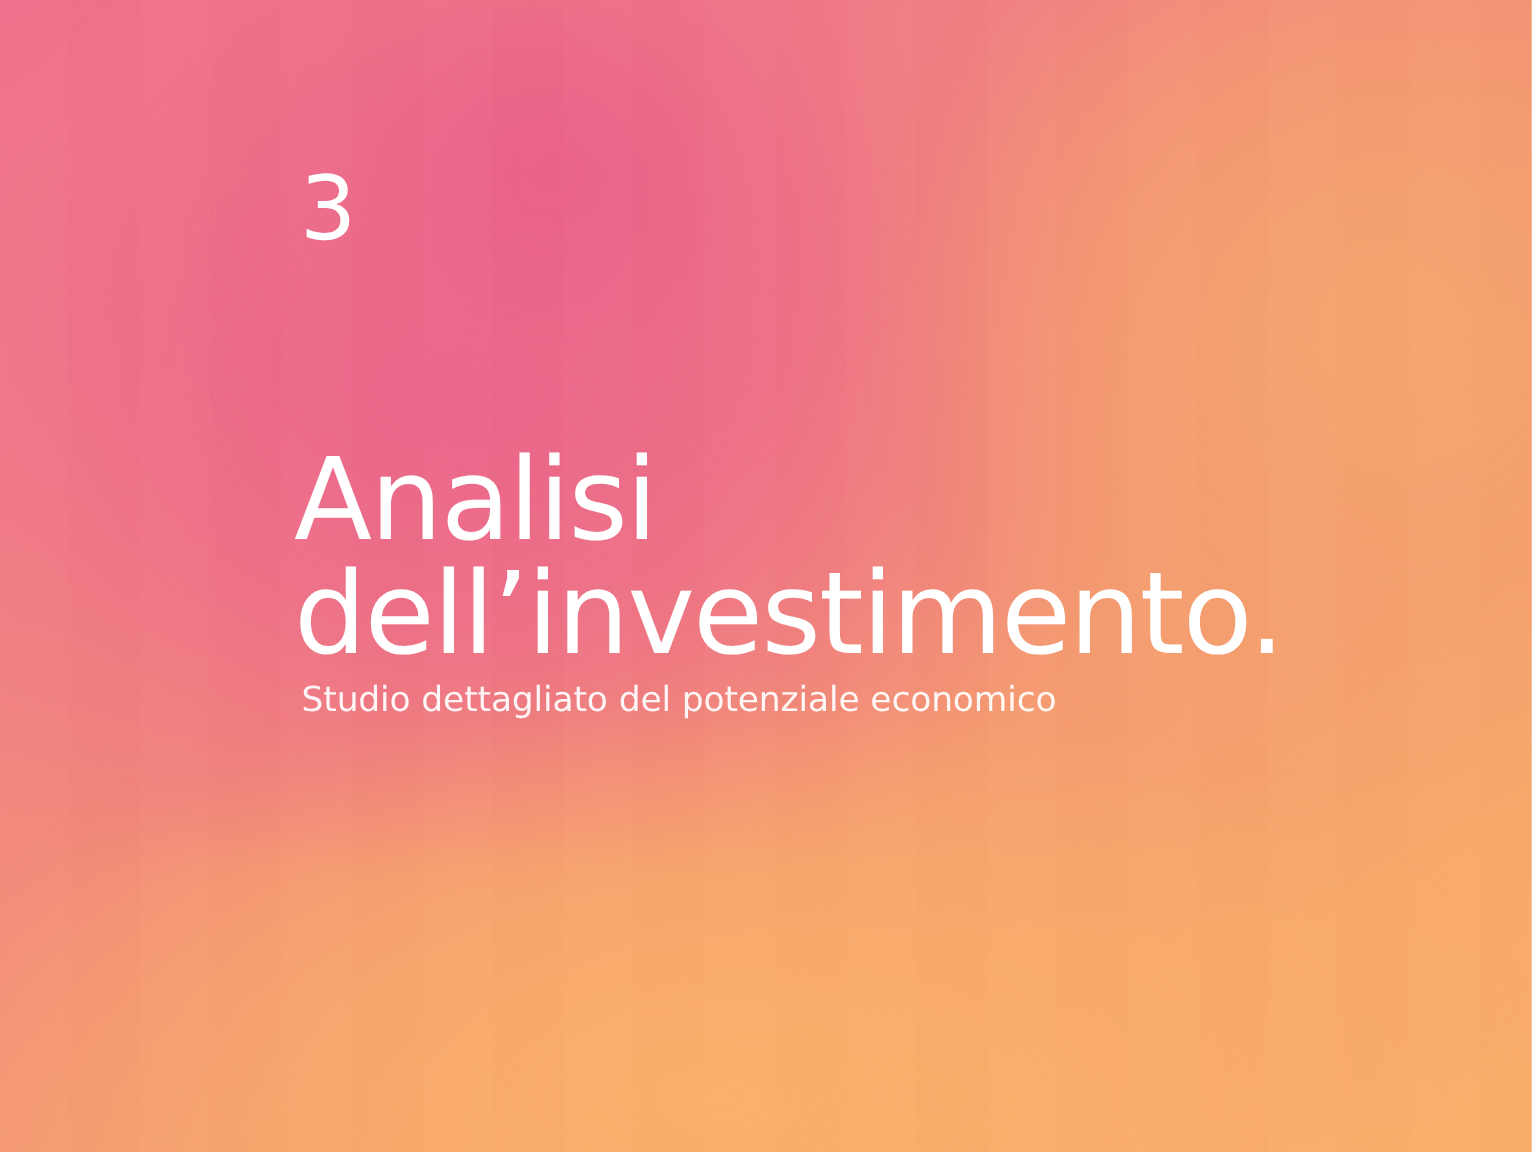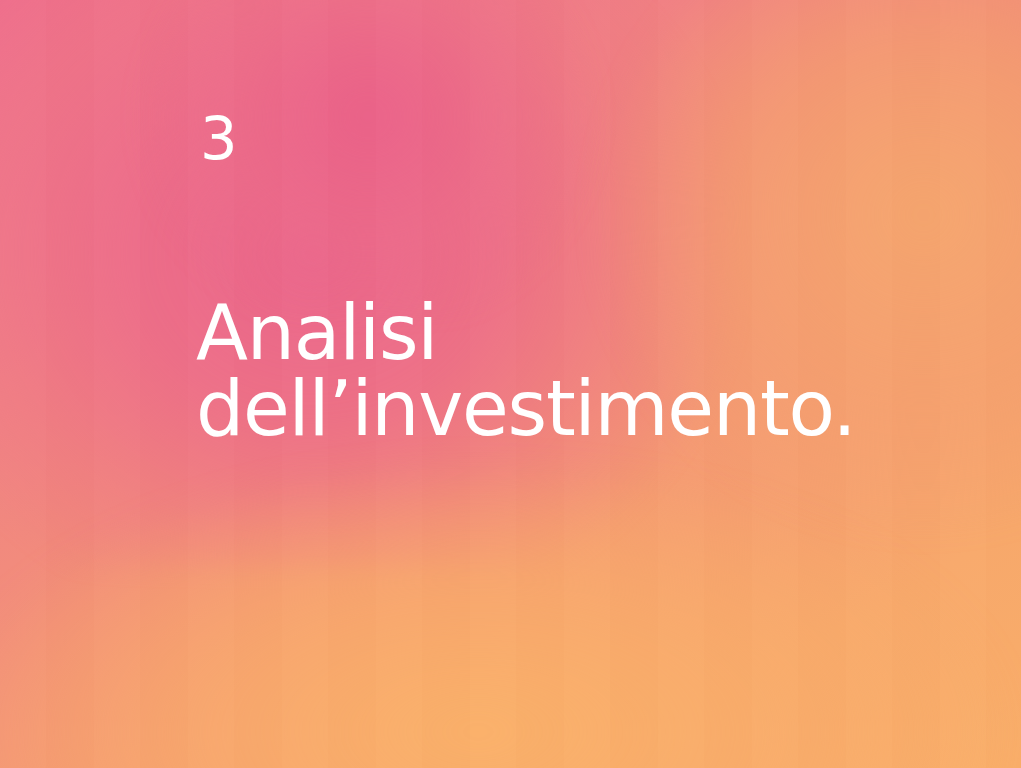--- a/index.html
+++ b/index.html
@@ -173,16 +173,17 @@
   <div class="content">
 
     <div class="section-number">3</div>
 
     <h1 class="section-title">
       <span class="title-line">Analisi</span>
       <span class="title-line">dell’investimento.</span>
     </h1>
 
     <p class="section-subtitle">
+      <span class="subtitle-line">Studio dettagliato del potenziale economico</span>
     </p>
 
   </div>
 </div>
 
 </body></html>

